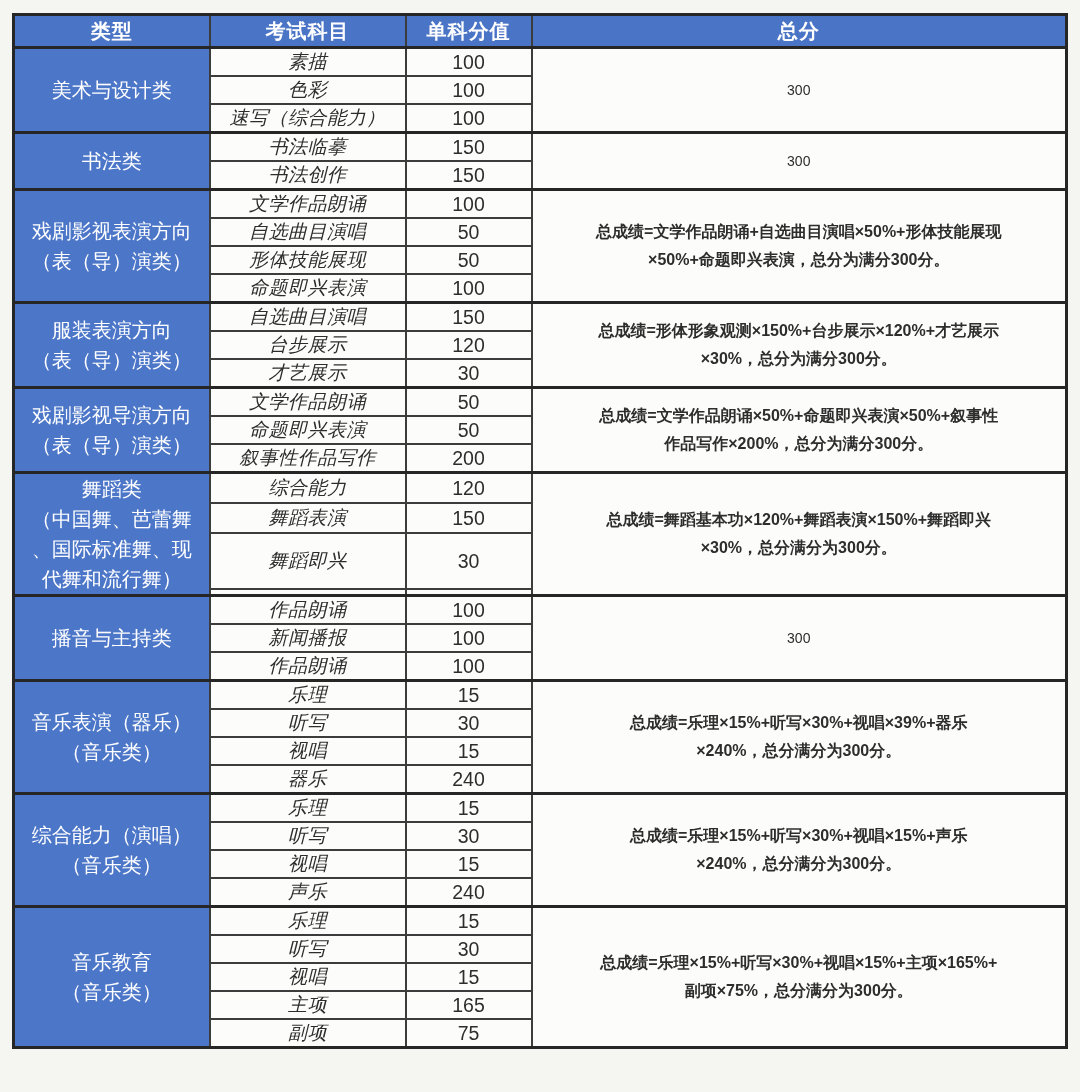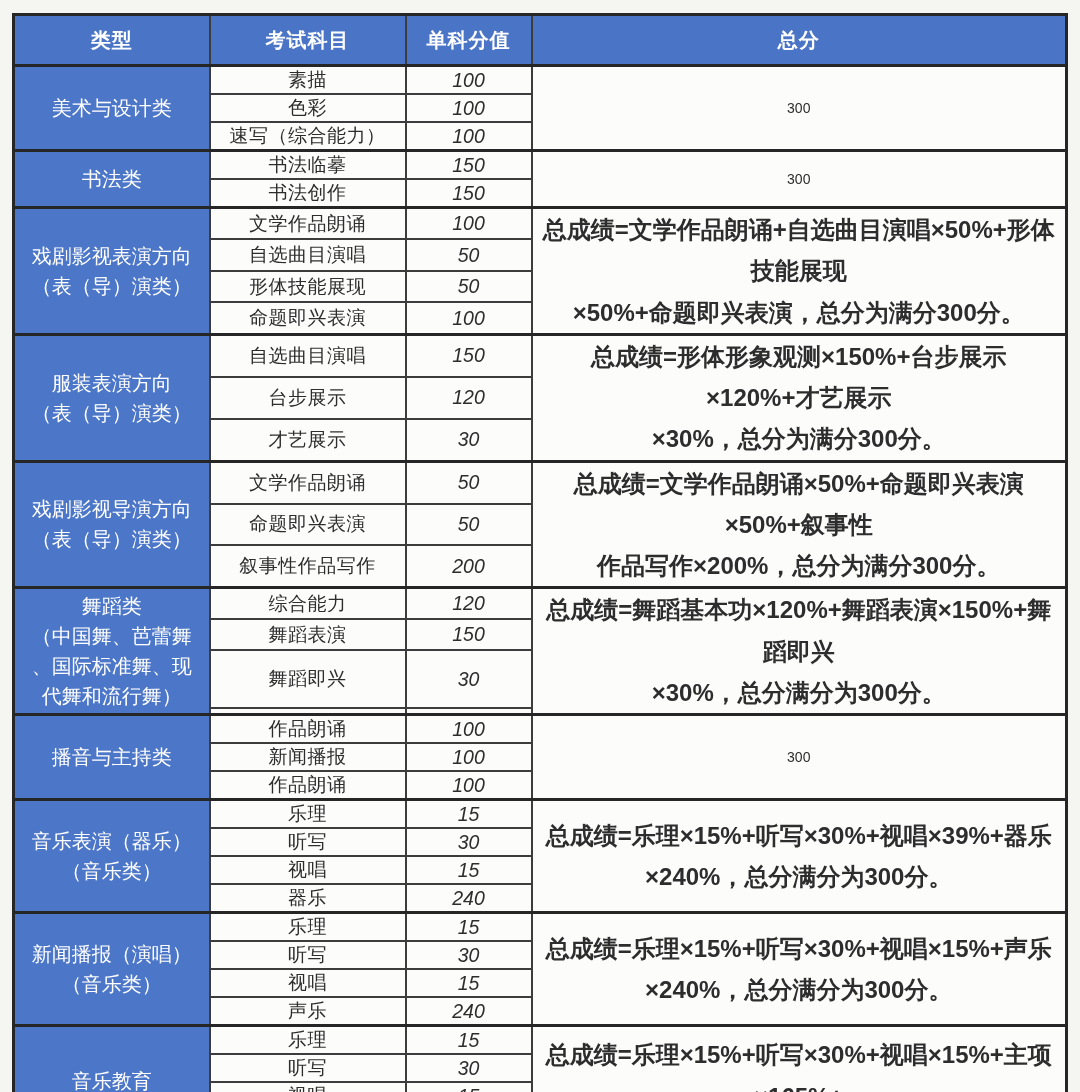--- a/index.html
+++ b/index.html
@@ -36,21 +36,21 @@
 
   th, td {
     border: 2px solid var(--border-inner);
     text-align: center;
     vertical-align: middle;
     color: var(--text-dark);
     font-size: 19px;
     padding: 0;
     overflow: hidden;
   }
-  thead tr { height: 51px; }
+  thead tr { height: 33px; }
   tbody tr { height: 27px; }
   tr.tall-row   { height: 52px; }
   tr.sliver-row { height: 6px; }
   tr.sliver-row td { font-size: 1px; line-height: 0; padding: 0; }
 
   th {
     background: var(--header-bg);
     color: var(--text-white);
     font-weight: bold;
     font-size: 20px;
@@ -62,26 +62,26 @@
   th:first-child { border-left: 2px solid var(--border-inner); }
 
   td.type {
     background: var(--type-bg);
     color: var(--text-white);
     white-space: pre-line;
     line-height: 1.5;
     font-size: 20px;
     padding: 0 4px;
   }
-  td.subject { letter-spacing: 0.5px; }
-  td.score   { font-size: 19.5px; font-style: italic; }
+  td.subject { letter-spacing: 0.5px; font-style: italic; }
+  td.score   { font-size: 19.5px; }
   td.total {
     white-space: pre-line;
     font-weight: 600;
-    font-size: 24px;
+    font-size: 16px;
     line-height: 1.72;
     padding: 0 8px;
   }
   td.total.plain {
     font-weight: 400;
     font-size: 14px;
     letter-spacing: 0;
   }
   tr.group-start td { border-top: 3px solid var(--border-outer); }
 </style>
@@ -240,21 +240,21 @@
       <tr>
         <td class="subject">视唱</td>
         <td class="score">15</td>
       </tr>
       <tr>
         <td class="subject">器乐</td>
         <td class="score">240</td>
       </tr>
 
       <tr class="group-start">
-        <td class="type" rowspan="4">新闻播报（演唱）
+        <td class="type" rowspan="4">综合能力（演唱）
 （音乐类）</td>
         <td class="subject">乐理</td>
         <td class="score">15</td>
         <td class="total" rowspan="4">总成绩=乐理×15%+听写×30%+视唱×15%+声乐
 ×240%，总分满分为300分。</td>
       </tr>
       <tr>
         <td class="subject">听写</td>
         <td class="score">30</td>
       </tr>

